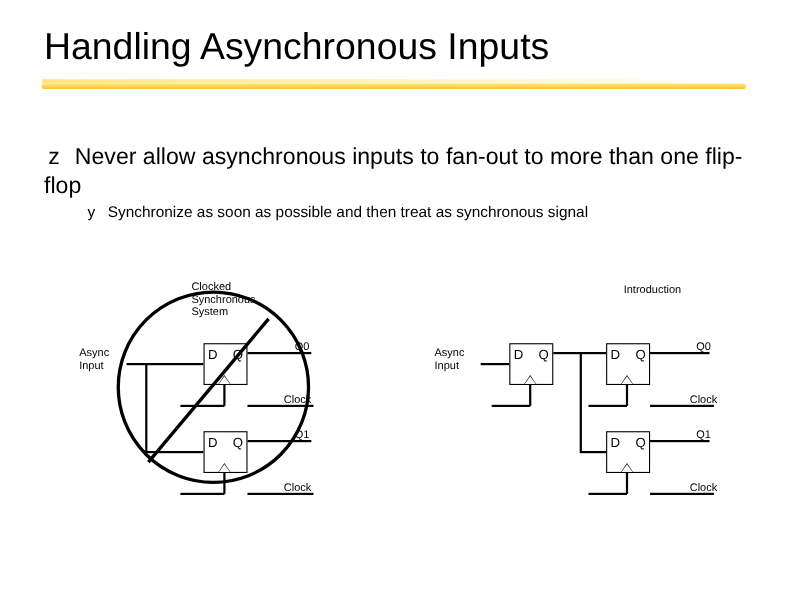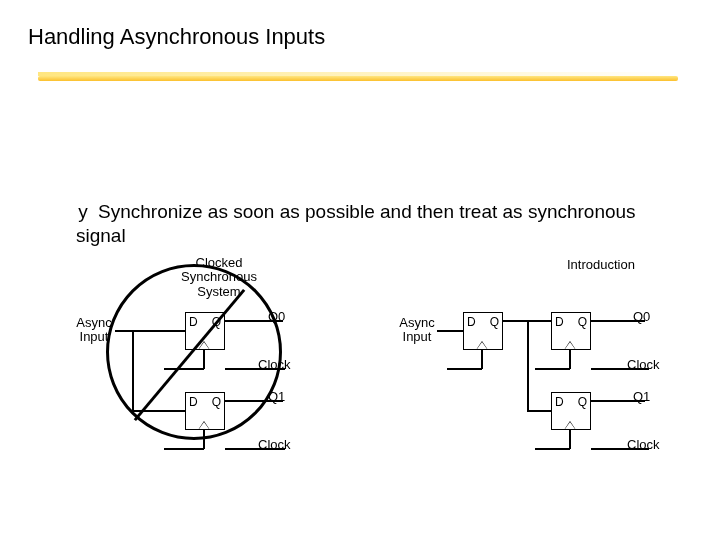--- a/index.html
+++ b/index.html
@@ -1,27 +1,27 @@
 <!DOCTYPE html>
 <html><head>
 <meta charset="utf-8">
 <style>
   html,body{margin:0;padding:0;width:720px;height:540px;background:#fff;font-family:"Comic Sans MS","Comic Sans",cursive,sans-serif;color:#000}
   .slide{position:relative;width:720px;height:540px}
-  .title{position:absolute;left:28px;top:24px;font-size:22px}
+  .title{position:absolute;left:40px;top:24px;font-size:34px}
   .underline{position:absolute;left:38px;top:72px;width:640px;height:14px}
   .underline .bar{position:absolute;left:0;top:4px;width:640px;height:5px;background:linear-gradient(to bottom,#ffe680,#fbc02d);border-radius:2px}
   .underline .grad{position:absolute;left:0;top:0;width:640px;height:4px;background:linear-gradient(to right,#ffe680,rgba(255,255,255,0))}
   .bullet1{position:absolute;left:40px;top:130px;width:640px;font-size:21px;line-height:1.25}
   .zmark{color:#000;font-family:"Wingdings","Zapf Dingbats",sans-serif;margin-right:10px;display:inline-block;width:18px;text-align:center}
-  .bullet2{position:absolute;left:76px;top:200px;width:600px;font-size:19px;line-height:1.25}
+  .bullet2{position:absolute;left:76px;top:184px;width:600px;font-size:14px;line-height:1.25}
   .ymark{color:#000;font-family:"Wingdings","Zapf Dingbats",sans-serif;margin-right:8px;display:inline-block;width:14px;text-align:center}
   .diagram-left{position:absolute;left:60px;top:258px;width:300px;height:220px}
   .diagram-right{position:absolute;left:395px;top:258px;width:290px;height:220px}
-  .label{position:absolute;font-size:13px;line-height:1.1;text-align:center}
+  .label{position:absolute;font-size:10px;line-height:1.1;}
   .wire{position:absolute;background:#000}
   .ff{position:absolute;width:38px;height:36px;border:1.5px solid #000;background:#fff}
   .ff .d{position:absolute;left:3px;top:2px;font-size:12px}
   .ff .q{position:absolute;right:3px;top:2px;font-size:12px}
   .ff .clk{position:absolute;left:12px;bottom:-1px;width:0;height:0;border-left:6px solid transparent;border-right:6px solid transparent;border-bottom:9px solid #000}
   .ff .clkfill{position:absolute;left:13px;bottom:0;width:0;height:0;border-left:5px solid transparent;border-right:5px solid transparent;border-bottom:7px solid #fff}
   .nocircle{position:absolute;border:3px solid #000;border-radius:50%;pointer-events:none}
   .noslash{position:absolute;width:3px;background:#000;transform-origin:center}
   .footer{position:absolute;left:0;bottom:12px;width:720px;text-align:center;font-size:13px}
   .syncbox{position:absolute;border:1px solid transparent}
@@ -29,20 +29,23 @@
 </head>
 <body>
 <div class="slide">
 
   <div class="title">Handling Asynchronous Inputs</div>
   <div class="underline">
     <div class="grad"></div>
       <div class="bar"></div>
   </div>
 
+  <div class="bullet1">
+    <span class="zmark">z</span><span>Never allow asynchronous inputs to fan-out to more than one flip-flop</span>
+  </div>
   <div class="bullet2">
     <span class="ymark">y</span><span>Synchronize as soon as possible and then treat as synchronous signal</span>
   </div>
 
   <div class="diagram-left">
     <div class="label" style="left:114px;top:-2px;width:90px;white-space:pre-line">Clocked
 Synchronous
 System</div>
     <div class="label" style="left:12px;top:58px;width:44px;white-space:pre-line">Async
 Input</div>

